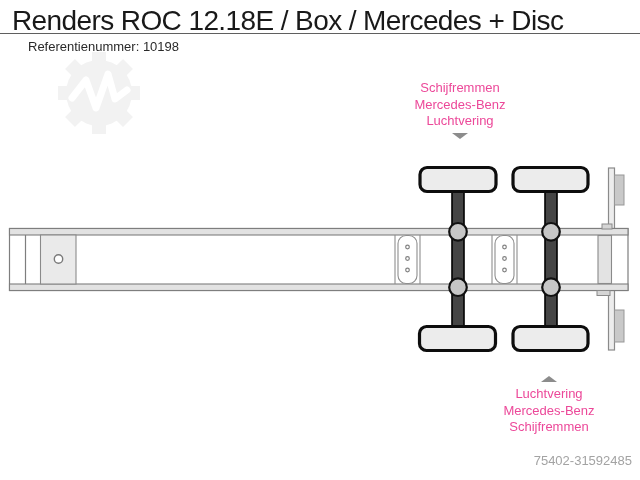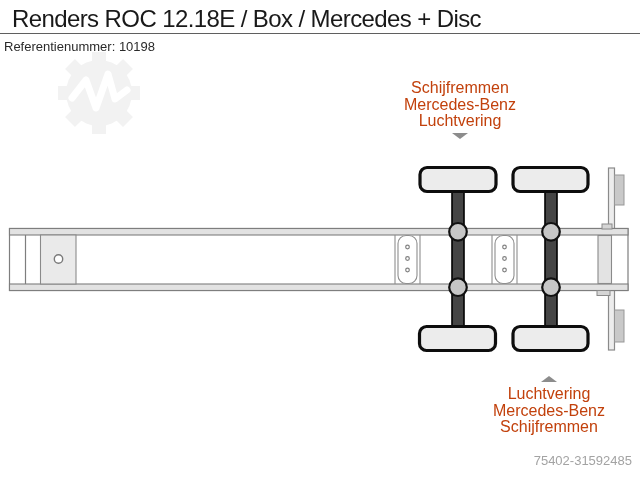--- a/index.html
+++ b/index.html
@@ -3,36 +3,36 @@
 <meta charset="utf-8">
 <style>
   html,body{margin:0;padding:0;}
   body{
     width:640px;height:480px;position:relative;overflow:hidden;
     background:#ffffff;
     font-family:"Liberation Sans","DejaVu Sans",sans-serif;
   }
   .page-title{
     position:absolute;left:12px;top:5px;
-    font-size:24px;letter-spacing:-0.6px;color:#191919;white-space:nowrap;
+    font-size:28px;letter-spacing:-0.6px;color:#191919;white-space:nowrap;
   }
   .title-divider{
     position:absolute;left:0;top:33px;width:640px;height:0;
     border-top:1px solid #5f5f5f;
   }
   .reference{
-    position:absolute;left:4px;top:39px;
+    position:absolute;left:28px;top:39px;
     font-size:13px;color:#2a2a2a;white-space:nowrap;
   }
   .watermark{
     position:absolute;left:54px;top:50px;width:90px;height:85px;
   }
   .annotation{
     position:absolute;width:180px;text-align:center;
-    font-size:16px;line-height:16.5px;color:#c2410c;
+    font-size:13px;line-height:16.5px;color:#ec4899;
   }
   .annotation-top{left:370px;top:80px;}
   .annotation-bottom{left:459px;top:376px;}
   .arrow-down{
     width:0;height:0;margin:3px auto 0 auto;
     border-left:8px solid transparent;border-right:8px solid transparent;
     border-top:6px solid #8c8c8c;
   }
   .arrow-up{
     width:0;height:0;margin:0 auto 4px auto;

